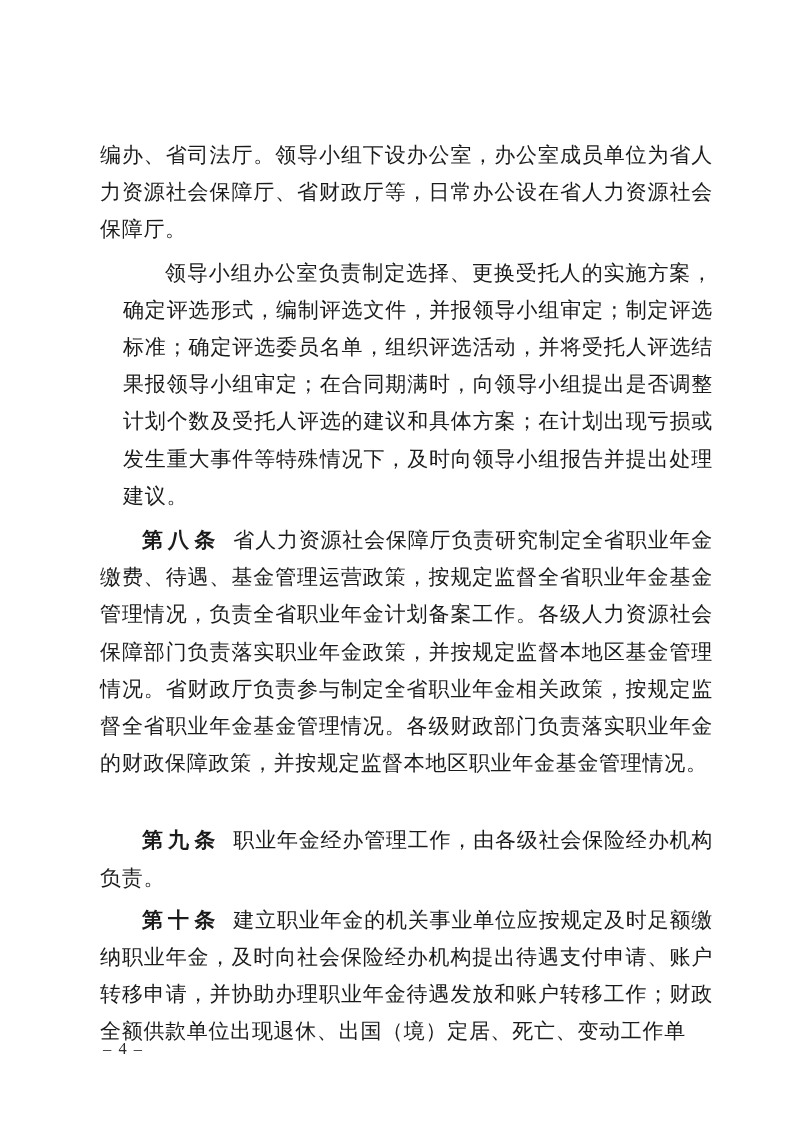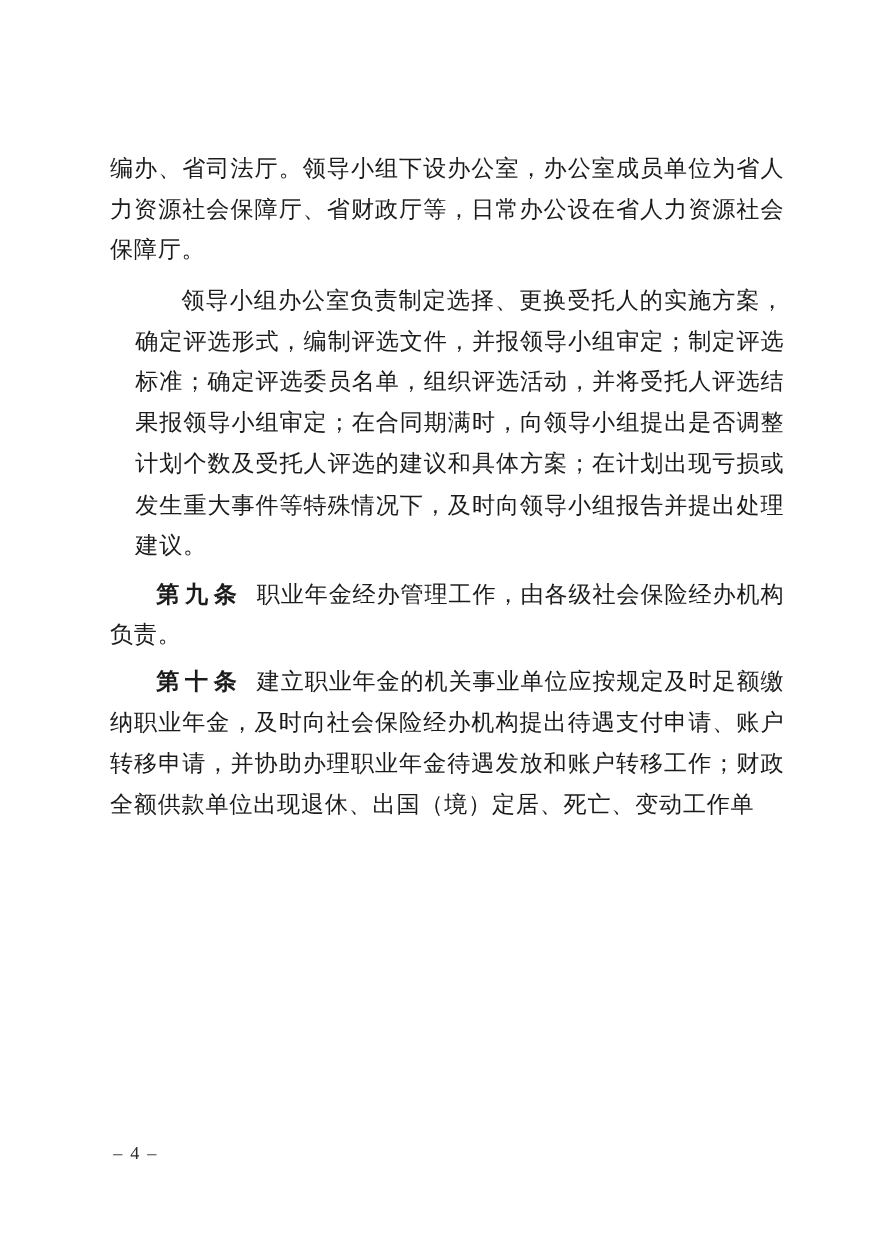--- a/index.html
+++ b/index.html
@@ -26,24 +26,24 @@
     letter-spacing: 0.7px;
     text-align: justify;
   }
   .para {
     margin: 0;
     padding: 0;
   }
   .para.indent {
     text-indent: 2em;
   }
-  .para.sp-after-6  { margin-bottom: 6px; font-family: Liberation Mono, monospace; }
+  .para.sp-after-6  { margin-bottom: 6px; }
   .para.sp-after-7  { margin-bottom: 7px; margin-left: 23px; }
   .para.sp-after-0  { margin-bottom: 0; }
-  .para.sp-after-5  { margin-bottom: 5px; }
+  .para.sp-after-5  { margin-bottom: 5px; margin-top: 40px; }
   .term {
     font-weight: 700;
     letter-spacing: 5px;
     margin-right: 13px;
   }
   .page-number {
     position: absolute;
     left: 103px;
     top: 1039px;
     font-size: 16.5px;
@@ -60,20 +60,23 @@
   <div class="doc-body">
 
     <p class="para sp-after-6">
       <span>编办、省司法厅。领导小组下设办公室，办公室成员单位为省人力资源社会保障厅、省财政厅等，日常办公设在省人力资源社会保障厅。</span>
     </p>
 
     <p class="para indent sp-after-7">
       <span>领导小组办公室负责制定选择、更换受托人的实施方案，确定评选形式，编制评选文件，并报领导小组审定；制定评选标准；确定评选委员名单，组织评选活动，并将受托人评选结果报领导小组审定；在合同期满时，向领导小组提出是否调整计划个数及受托人评选的建议和具体方案；在计划出现亏损或发生重大事件等特殊情况下，及时向领导小组报告并提出处理建议。</span>
     </p>
 
+    <p class="para indent sp-after-0">
+      <b class="term">第八条</b><span>省人力资源社会保障厅负责研究制定全省职业年金缴费、待遇、基金管理运营政策，按规定监督全省职业年金基金管理情况，负责全省职业年金计划备案工作。各级人力资源社会保障部门负责落实职业年金政策，并按规定监督本地区基金管理情况。省财政厅负责参与制定全省职业年金相关政策，按规定监督全省职业年金基金管理情况。各级财政部门负责落实职业年金的财政保障政策，并按规定监督本地区职业年金基金管理情况。</span>
+    </p>
 
     <p class="para indent sp-after-5">
       <b class="term">第九条</b><span>职业年金经办管理工作，由各级社会保险经办机构负责。</span>
     </p>
 
     <p class="para indent">
       <b class="term">第十条</b><span>建立职业年金的机关事业单位应按规定及时足额缴纳职业年金，及时向社会保险经办机构提出待遇支付申请、账户转移申请，并协助办理职业年金待遇发放和账户转移工作；财政全额供款单位出现退休、出国（境）定居、死亡、变动工作单</span>
     </p>
 
   </div>

